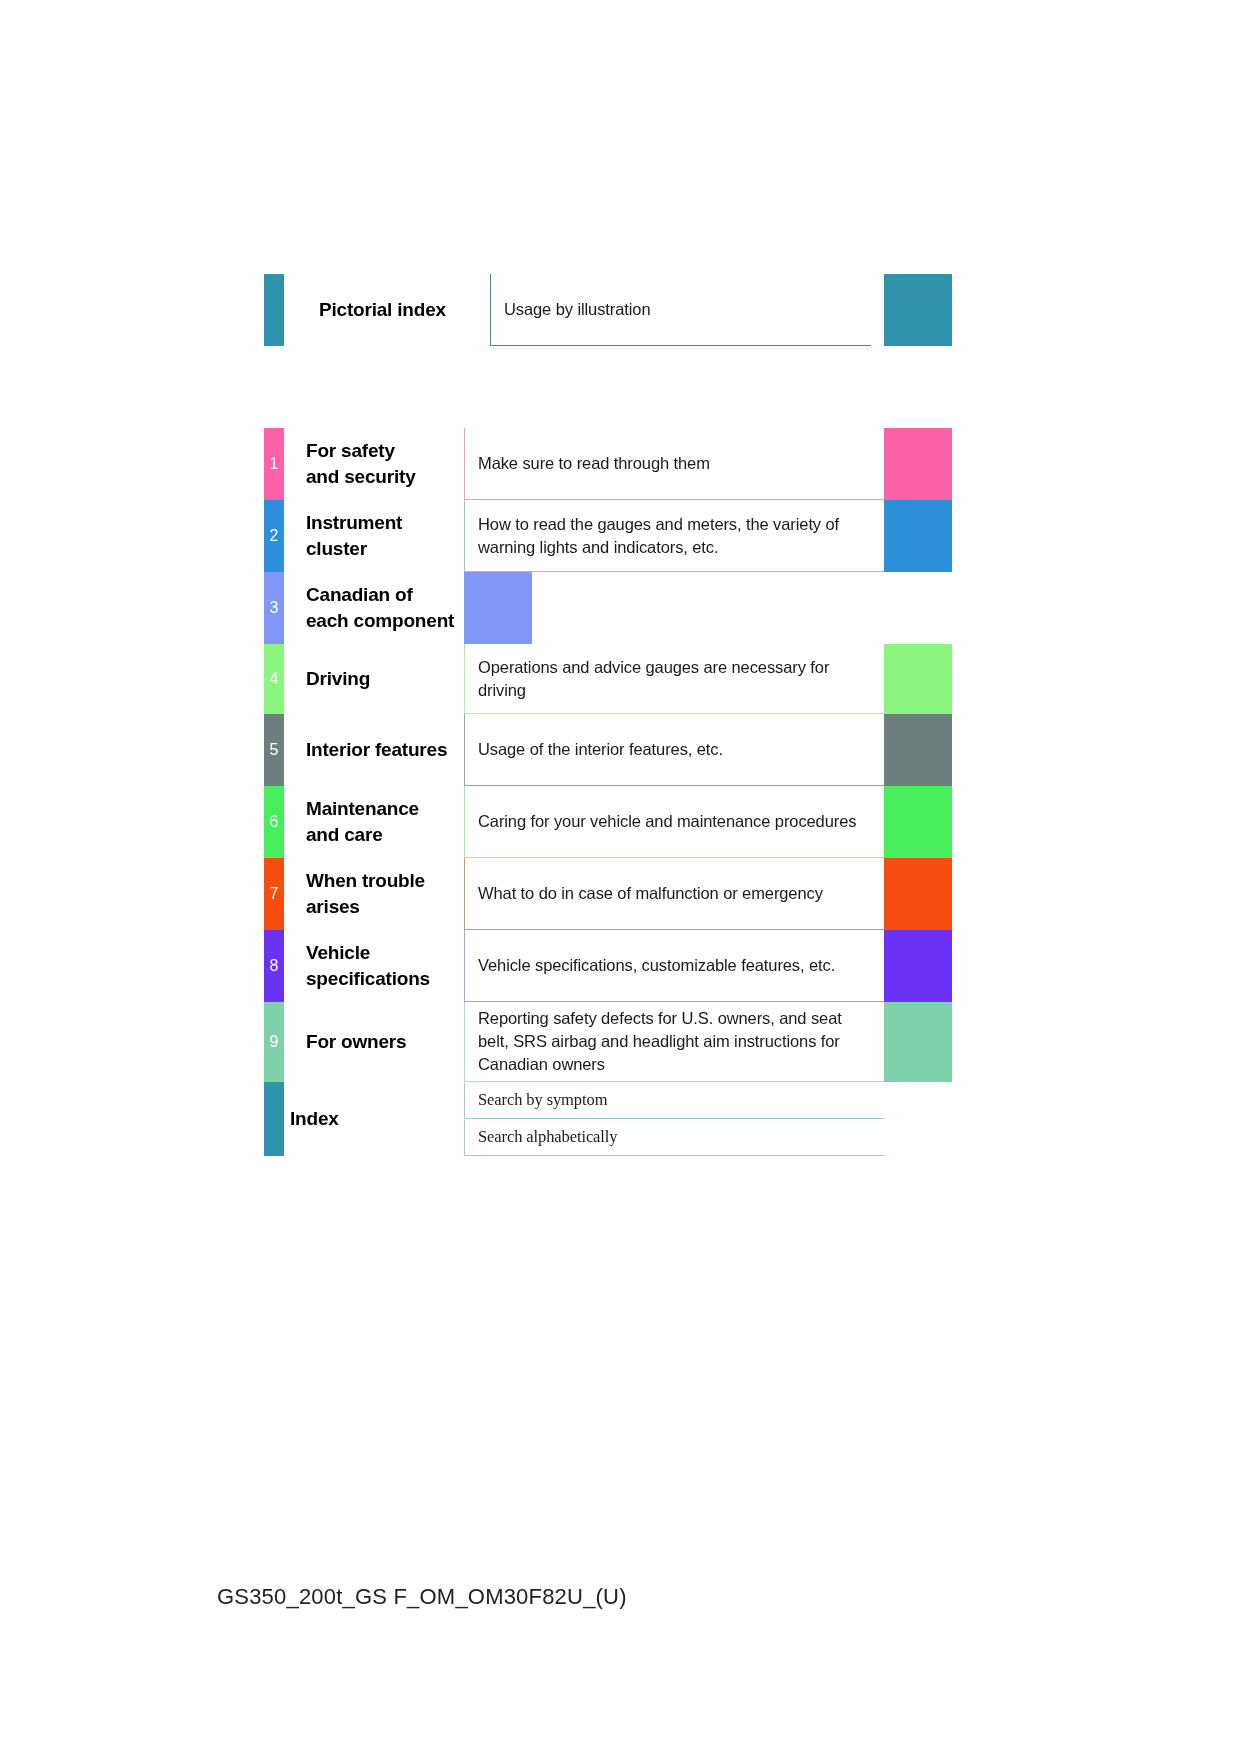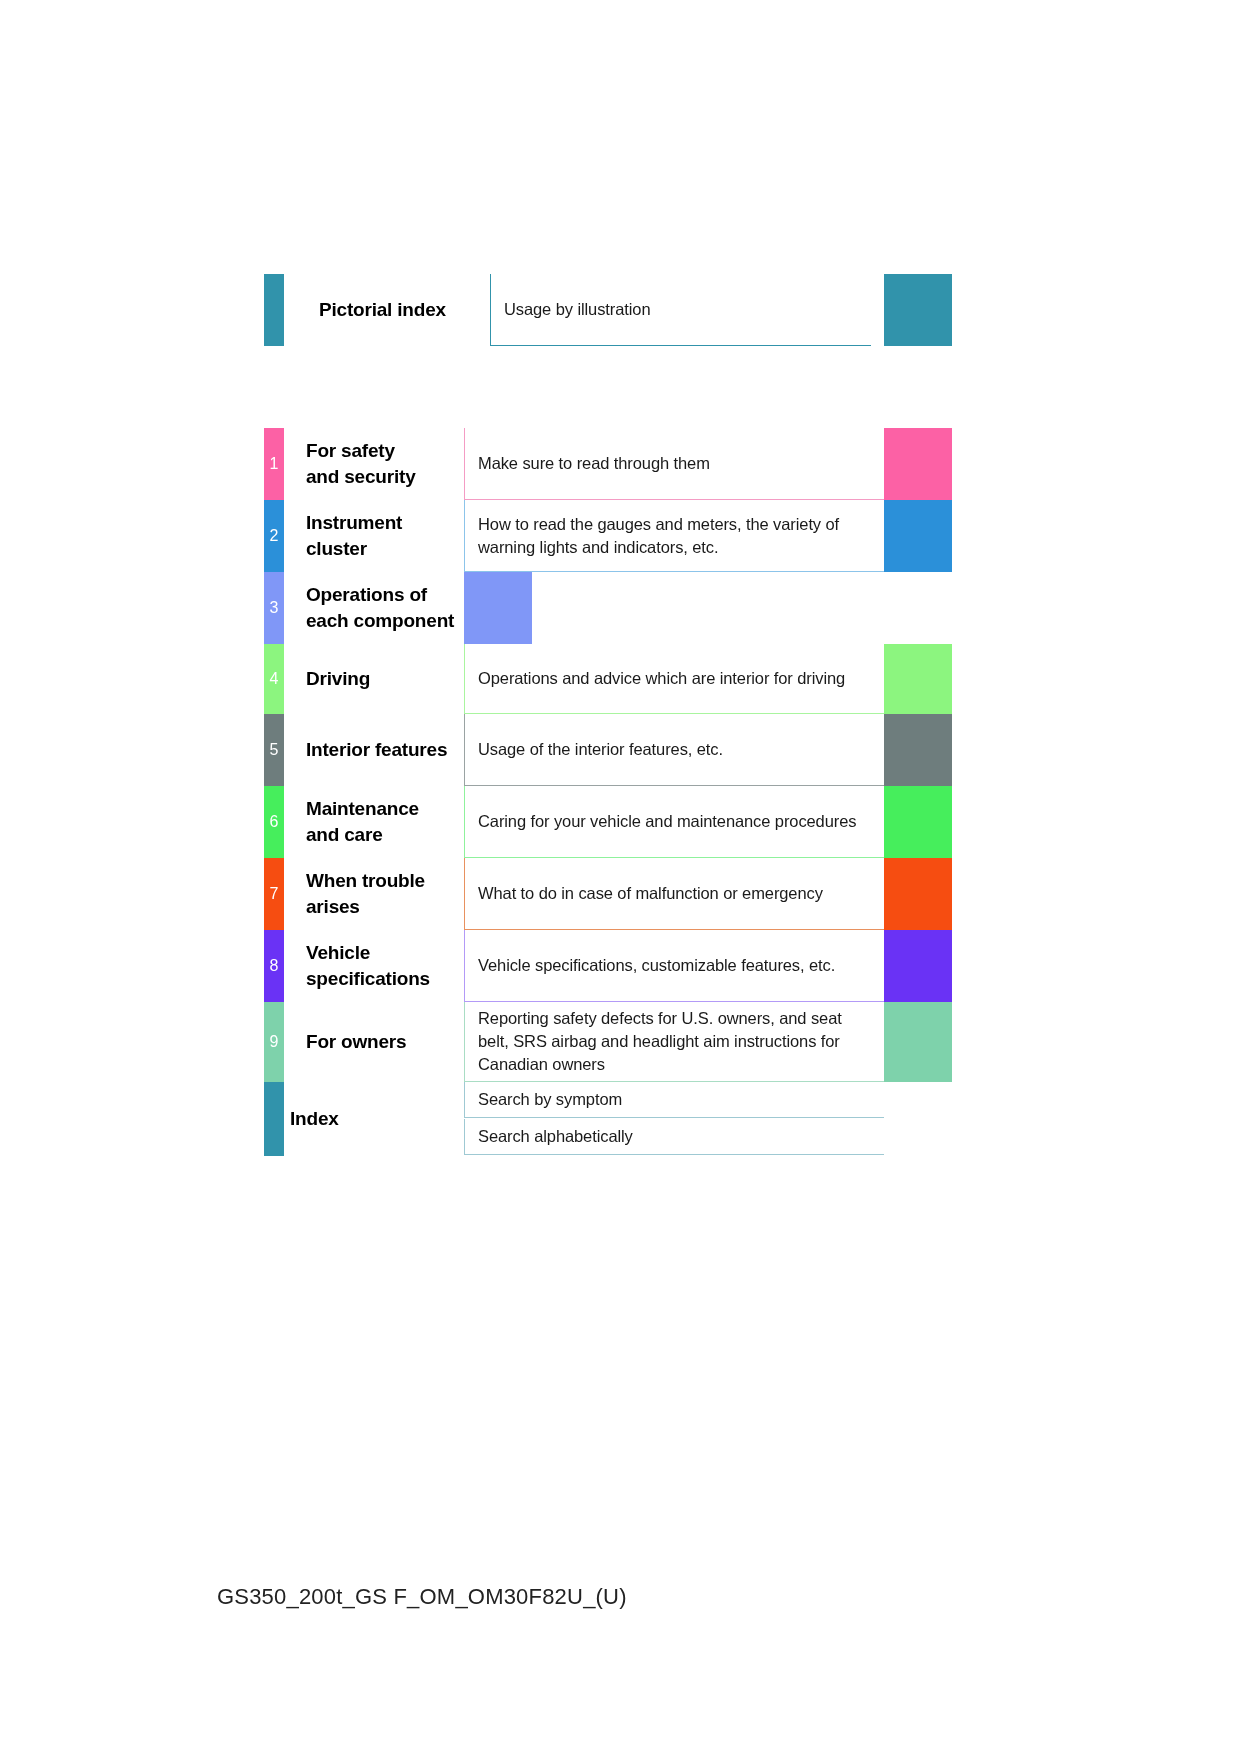--- a/index.html
+++ b/index.html
@@ -120,22 +120,23 @@
     color: #000;
     letter-spacing: -0.2px;
   }
   .index-rows {
     flex: 1 1 auto;
     display: flex;
     flex-direction: column;
   }
   .index-row {
     display: flex;
-    align-items: flex-start;
+    align-items: flex-end;
     height: 37px;
+    font-family: Liberation Serif, serif;
   }
   .index-row .desc { border-bottom: 1.4px solid #bbbbbb; }
 
   
   .footer {
     position: absolute;
     left: 186px;
     top: 1584px;
     font-size: 22px;
     color: #222222;
@@ -190,34 +191,34 @@
           <div class="desc" style="border-left-color: rgb(140, 196, 234); border-bottom-color: rgb(140, 196, 234);">
             <p>How to read the gauges and meters, the variety of warning lights and indicators, etc.</p>
           </div>
           <div class="swatch" style="background: rgb(43, 144, 217);"></div>
         </div>
         <div class="row" style="height: 72px;">
           <div class="tab" style="background: rgb(128, 151, 247);">
             <span class="tab-num">3</span>
           </div>
           <div class="title">
-            <span>Operations of</span>
+            <span>Canadian of</span>
             <span>each component</span>
           </div>
           <div class="swatch" style="background: rgb(128, 151, 247);"></div>
         </div>
         <div class="row" style="height: 70px;">
           <div class="tab" style="background: rgb(140, 245, 127);">
             <span class="tab-num">4</span>
           </div>
           <div class="title">
             <span>Driving</span>
           </div>
           <div class="desc" style="border-left-color: rgb(169, 245, 159); border-bottom-color: rgb(169, 245, 159);">
-            <p>Operations and advice which are interior for driving</p>
+            <p>Operations and advice gauges are necessary for driving</p>
           </div>
           <div class="swatch" style="background: rgb(140, 245, 127);"></div>
         </div>
         <div class="row" style="height: 72px;">
           <div class="tab" style="background: rgb(110, 125, 125);">
             <span class="tab-num">5</span>
           </div>
           <div class="title">
             <span>Interior features</span>
           </div>

